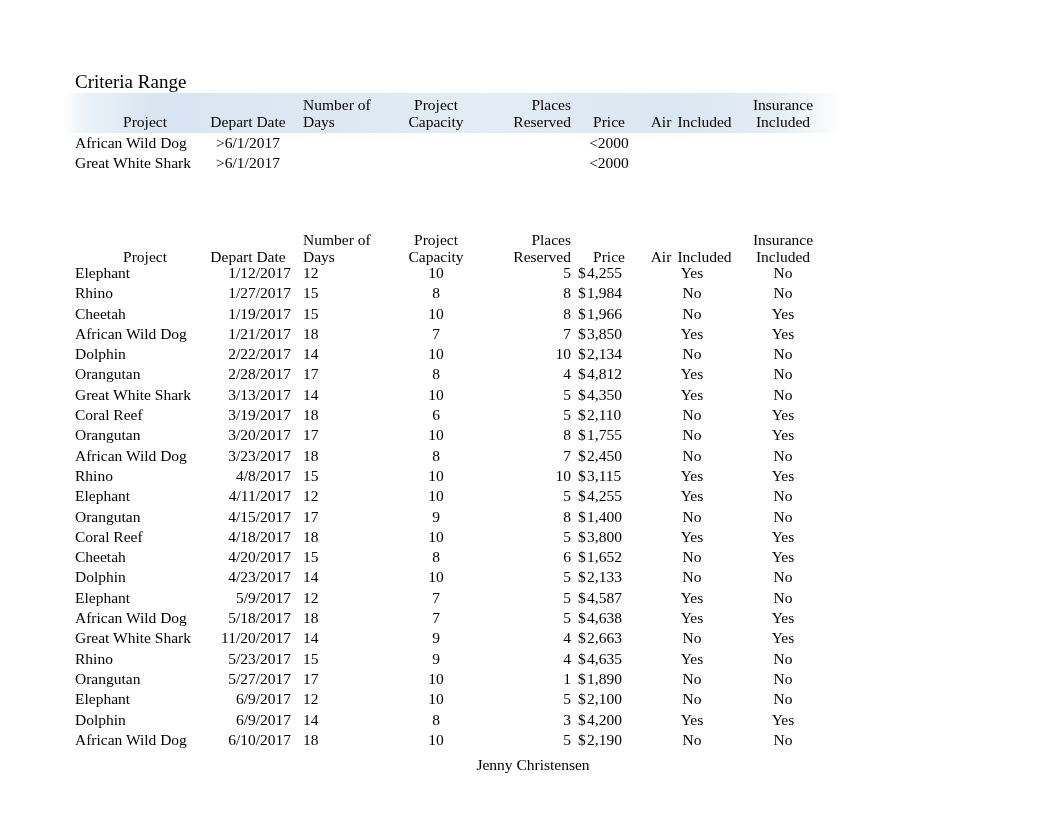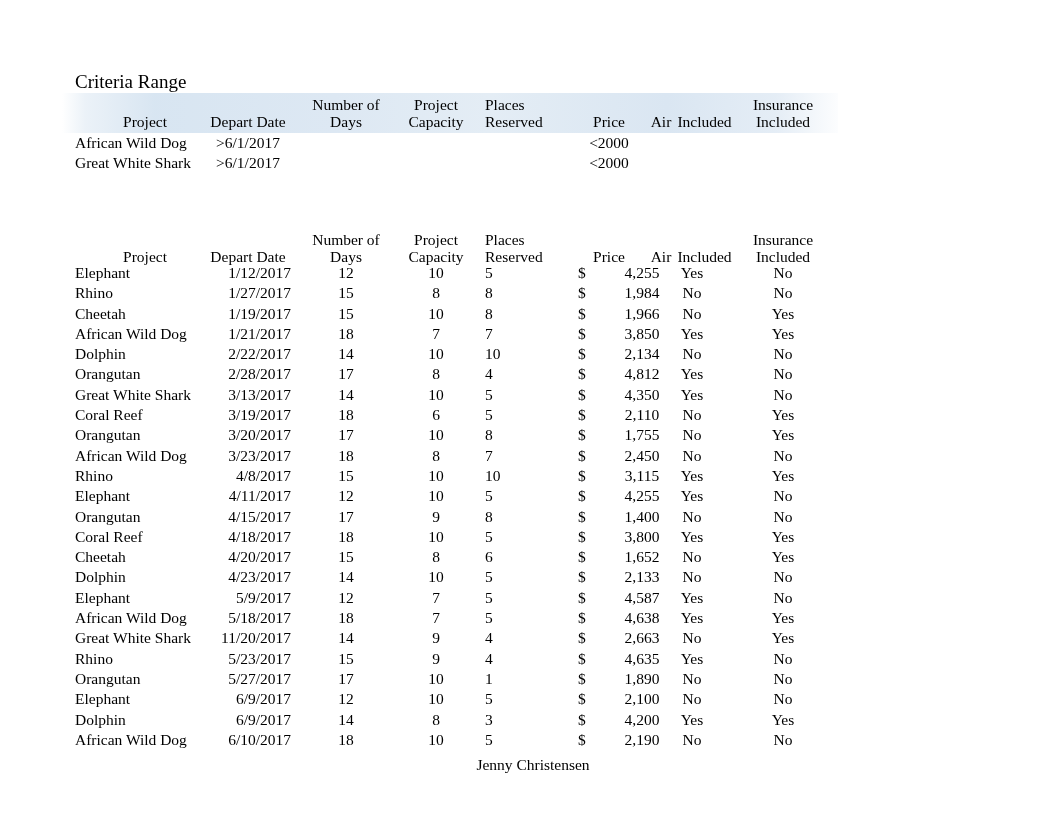--- a/index.html
+++ b/index.html
@@ -78,25 +78,25 @@
     font-size: 15.5px;
     line-height: 20.3px;
     white-space: nowrap;
   }
 
   
   .c-project    { left: 75px;  width: 140px; text-align: center; }
   .c-project-l  { left: 75px;  width: 220px; text-align: left; }
   .c-date       { left: 205px; width: 86px;  text-align: center; }
   .c-date-r     { left: 205px; width: 86px;  text-align: right; }
-  .c-days       { left: 303px; width: 86px;  text-align: center; }
+  .c-days       { left: 303px; width: 86px;  text-align: left; }
   .c-capacity   { left: 393px; width: 86px;  text-align: center; }
-  .c-places     { left: 485px; width: 86px;  text-align: left; }
+  .c-places     { left: 485px; width: 86px;  text-align: right; }
   .c-dollar     { left: 578px; width: 12px;  text-align: left; }
-  .c-price      { left: 618px; width: 48px;  text-align: center; }
+  .c-price      { left: 587px; width: 48px;  text-align: left; }
   .c-pricehdr   { left: 578px; width: 62px;  text-align: center; }
   .c-air        { left: 650px; width: 22px;  text-align: center; }
   .c-incl       { left: 675px; width: 59px;  text-align: center; }
   .c-airval     { left: 650px; width: 84px;  text-align: center; }
   .c-ins        { left: 748px; width: 70px;  text-align: center; }
 
   .footer {
     position: absolute;
     left: 0;
     top: 755px;

